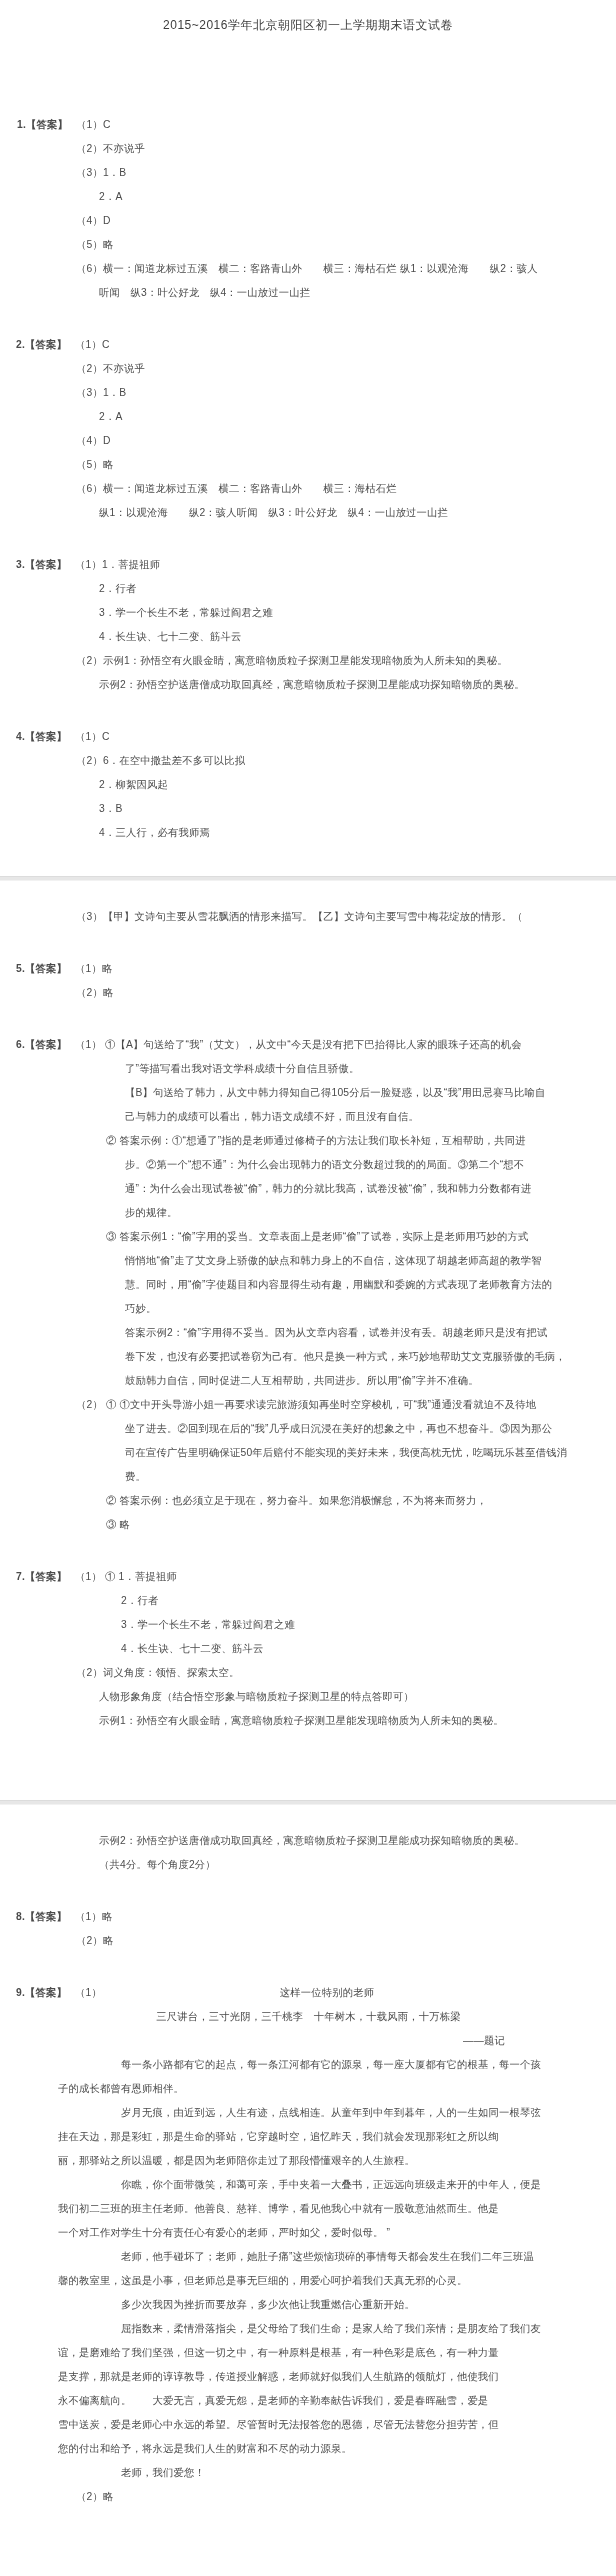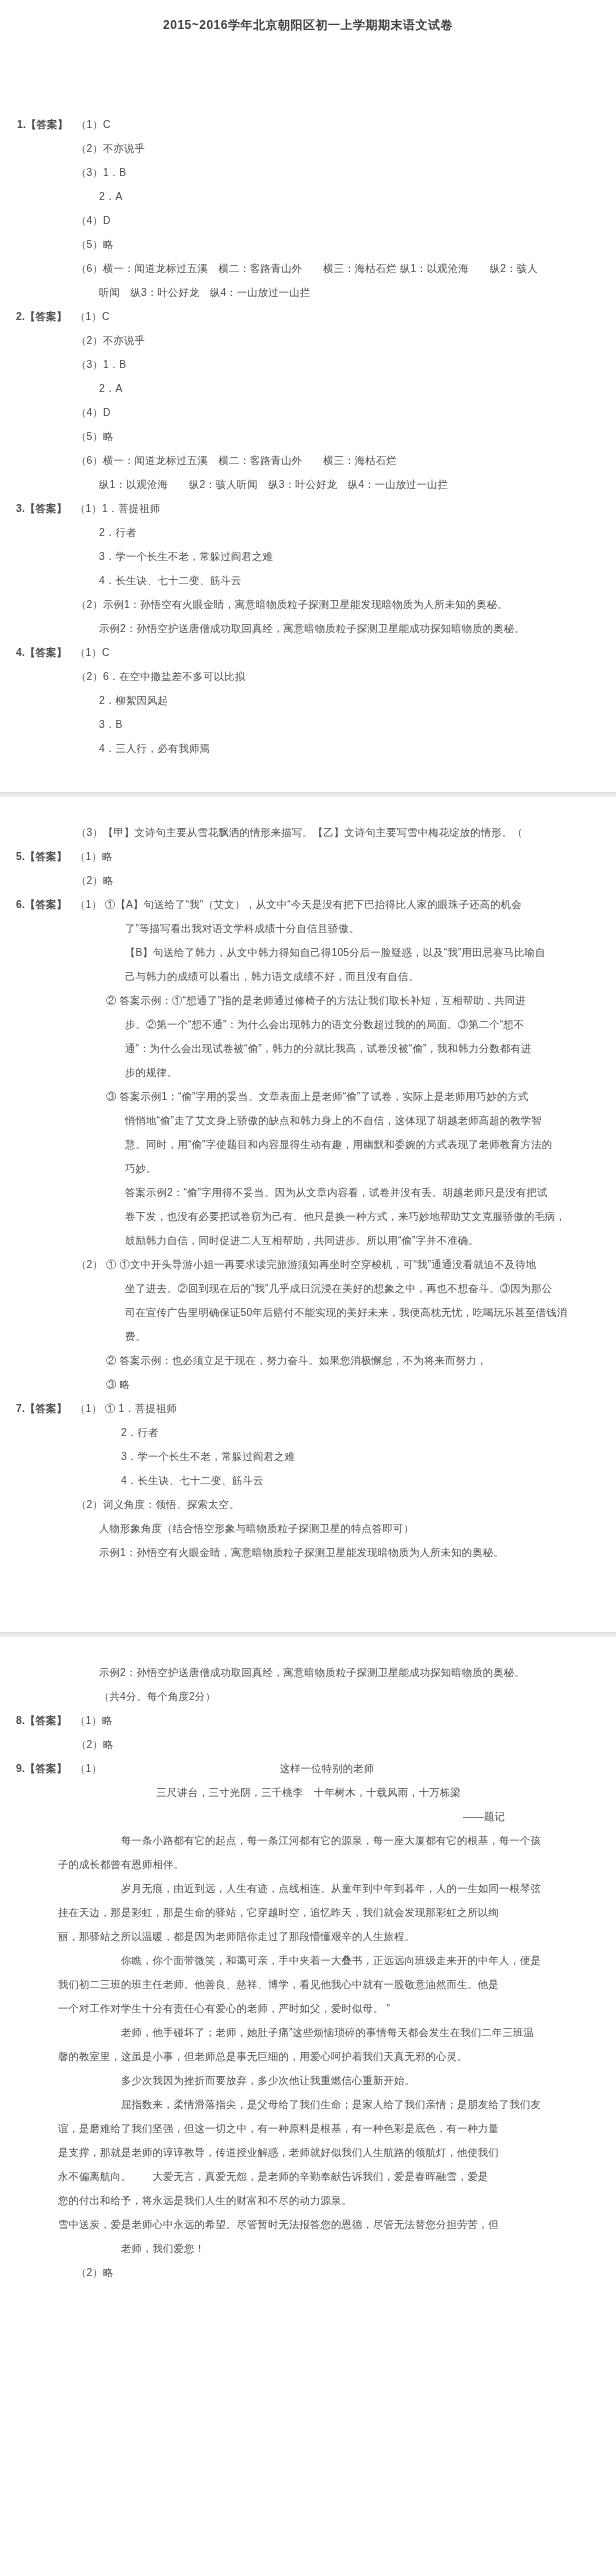--- a/index.html
+++ b/index.html
@@ -1,40 +1,40 @@
 <!DOCTYPE html>
 <html style="font-size:8.2px"><head>
 <meta charset="utf-8">
 <style>
   html,body{margin:0;padding:0;}
   body{
     width:616px;height:2700px;background:#ffffff;position:relative;overflow:hidden;
     font-family:"Liberation Sans",sans-serif;color:#4a4a4a;
   }
   .title{
-    font-size:12px;font-weight:bold;text-align:center;color:#3d3d3d;
+    font-size:12px;font-weight:normal;text-align:center;color:#3d3d3d;
     margin:14.4px 0 0 0;height:23px;line-height:23px;letter-spacing:0.5px;
   }
   .bk{
     height:24px;display:flex;align-items:center;font-size:10.3px;
     white-space:pre;letter-spacing:0.2px;
   }
   .pfx{font-weight:bold;display:inline-block;min-width:59px;}
   .i0{padding-left:17px;}
   .i1{padding-left:76px;}
   .i2{padding-left:99px;}
   .ic{padding-left:106px;}
   .i3{padding-left:125px;}
   .i7{padding-left:121px;}
   .ie{padding-left:58px;}
   .ief{padding-left:121px;}
   .ctr{justify-content:center;padding-left:94px;padding-right:93px;}
   .rgt{justify-content:flex-end;padding-right:111px;}
   .m-first{margin-top:76px;}
-  .m-item{padding-left:16px;}
+  .m-item{margin-top:28px;padding-left:16px;}
   .m-div1{margin-top:31px;}
   .m-div2{margin-top:67px;}
   .m-after{margin-top:24px;}
   .divider{height:2.6px;background:#e7e7e7;border-top:0.5px solid #dcdcdc;border-bottom:0.5px solid #f2f2f2;}
   .rel{position:relative;align-items:center;}
   .cabs{position:absolute;left:121px;right:83px;text-align:center;}
 </style>
 </head>
 <body>
 
@@ -116,20 +116,20 @@
       <div class="bk ief ">你瞧，你个面带微笑，和蔼可亲，手中夹着一大叠书，正远远向班级走来开的中年人，便是</div>
       <div class="bk ie ">我们初二三班的班主任老师。他善良、慈祥、博学，看见他我心中就有一股敬意油然而生。他是</div>
       <div class="bk ie ">一个对工作对学生十分有责任心有爱心的老师，严时如父，爱时似母。 ”</div>
       <div class="bk ief ">老师，他手碰坏了；老师，她肚子痛”这些烦恼琐碎的事情每天都会发生在我们二年三班温</div>
       <div class="bk ie ">馨的教室里，这虽是小事，但老师总是事无巨细的，用爱心呵护着我们天真无邪的心灵。</div>
       <div class="bk ief ">多少次我因为挫折而要放弃，多少次他让我重燃信心重新开始。</div>
       <div class="bk ief ">屈指数来，柔情滑落指尖，是父母给了我们生命；是家人给了我们亲情；是朋友给了我们友</div>
       <div class="bk ie ">谊，是磨难给了我们坚强，但这一切之中，有一种原料是根基，有一种色彩是底色，有一种力量</div>
       <div class="bk ie ">是支撑，那就是老师的谆谆教导，传道授业解惑，老师就好似我们人生航路的领航灯，他使我们</div>
       <div class="bk ie ">永不偏离航向。　　大爱无言，真爱无怨，是老师的辛勤奉献告诉我们，爱是春晖融雪，爱是</div>
+      <div class="bk ie ">雪中送炭，爱是老师心中永远的希望。尽管暂时无法报答您的恩德，尽管无法替您分担劳苦，但</div>
       <div class="bk ie ">您的付出和给予，将永远是我们人生的财富和不尽的动力源泉。</div>
-      <div class="bk ie ">雪中送炭，爱是老师心中永远的希望。尽管暂时无法报答您的恩德，尽管无法替您分担劳苦，但</div>
       <div class="bk ief ">老师，我们爱您！</div>
       <div class="bk i1 ">（2）略</div>
     </div>
 
 </div>
 
 
 </body></html>

